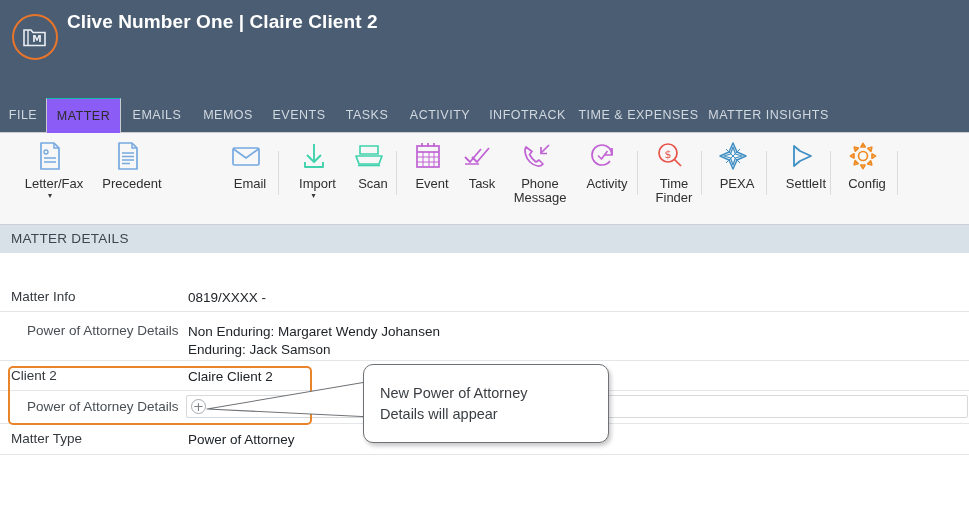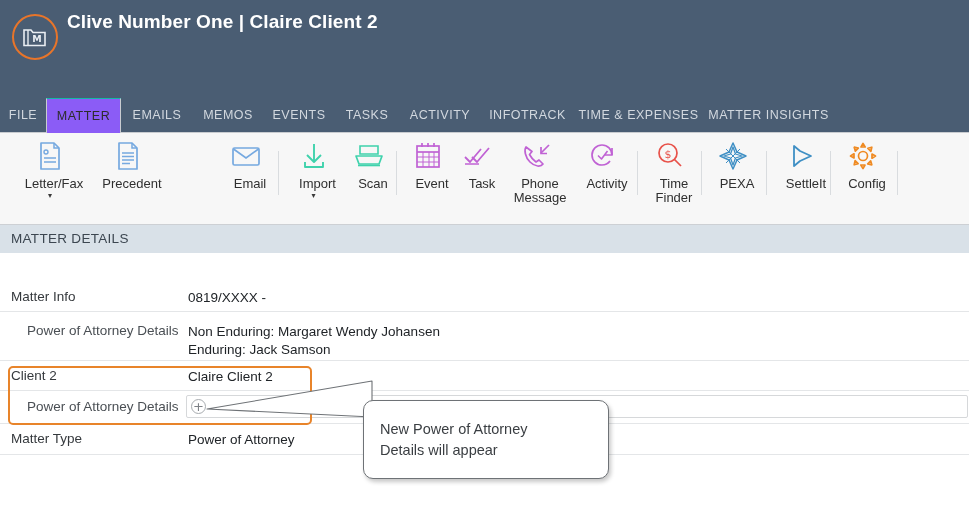--- a/index.html
+++ b/index.html
@@ -284,21 +284,20 @@
     top: 364px;
     width: 246px;
     height: 79px;
     background: #ffffff;
     border: 1px solid #6e7276;
     border-radius: 10px;
     box-sizing: border-box;
     box-shadow: 2px 3px 4px rgba(0,0,0,0.22);
     z-index: 11;
     pointer-events: auto;
-    margin-top: 36px;
   }
   .callout-text {
     position: absolute;
     left: 16px;
     top: 18px;
     width: 216px;
     font-size: 14.5px;
     color: #3a3e42;
     line-height: 21px;
     white-space: pre-line;

